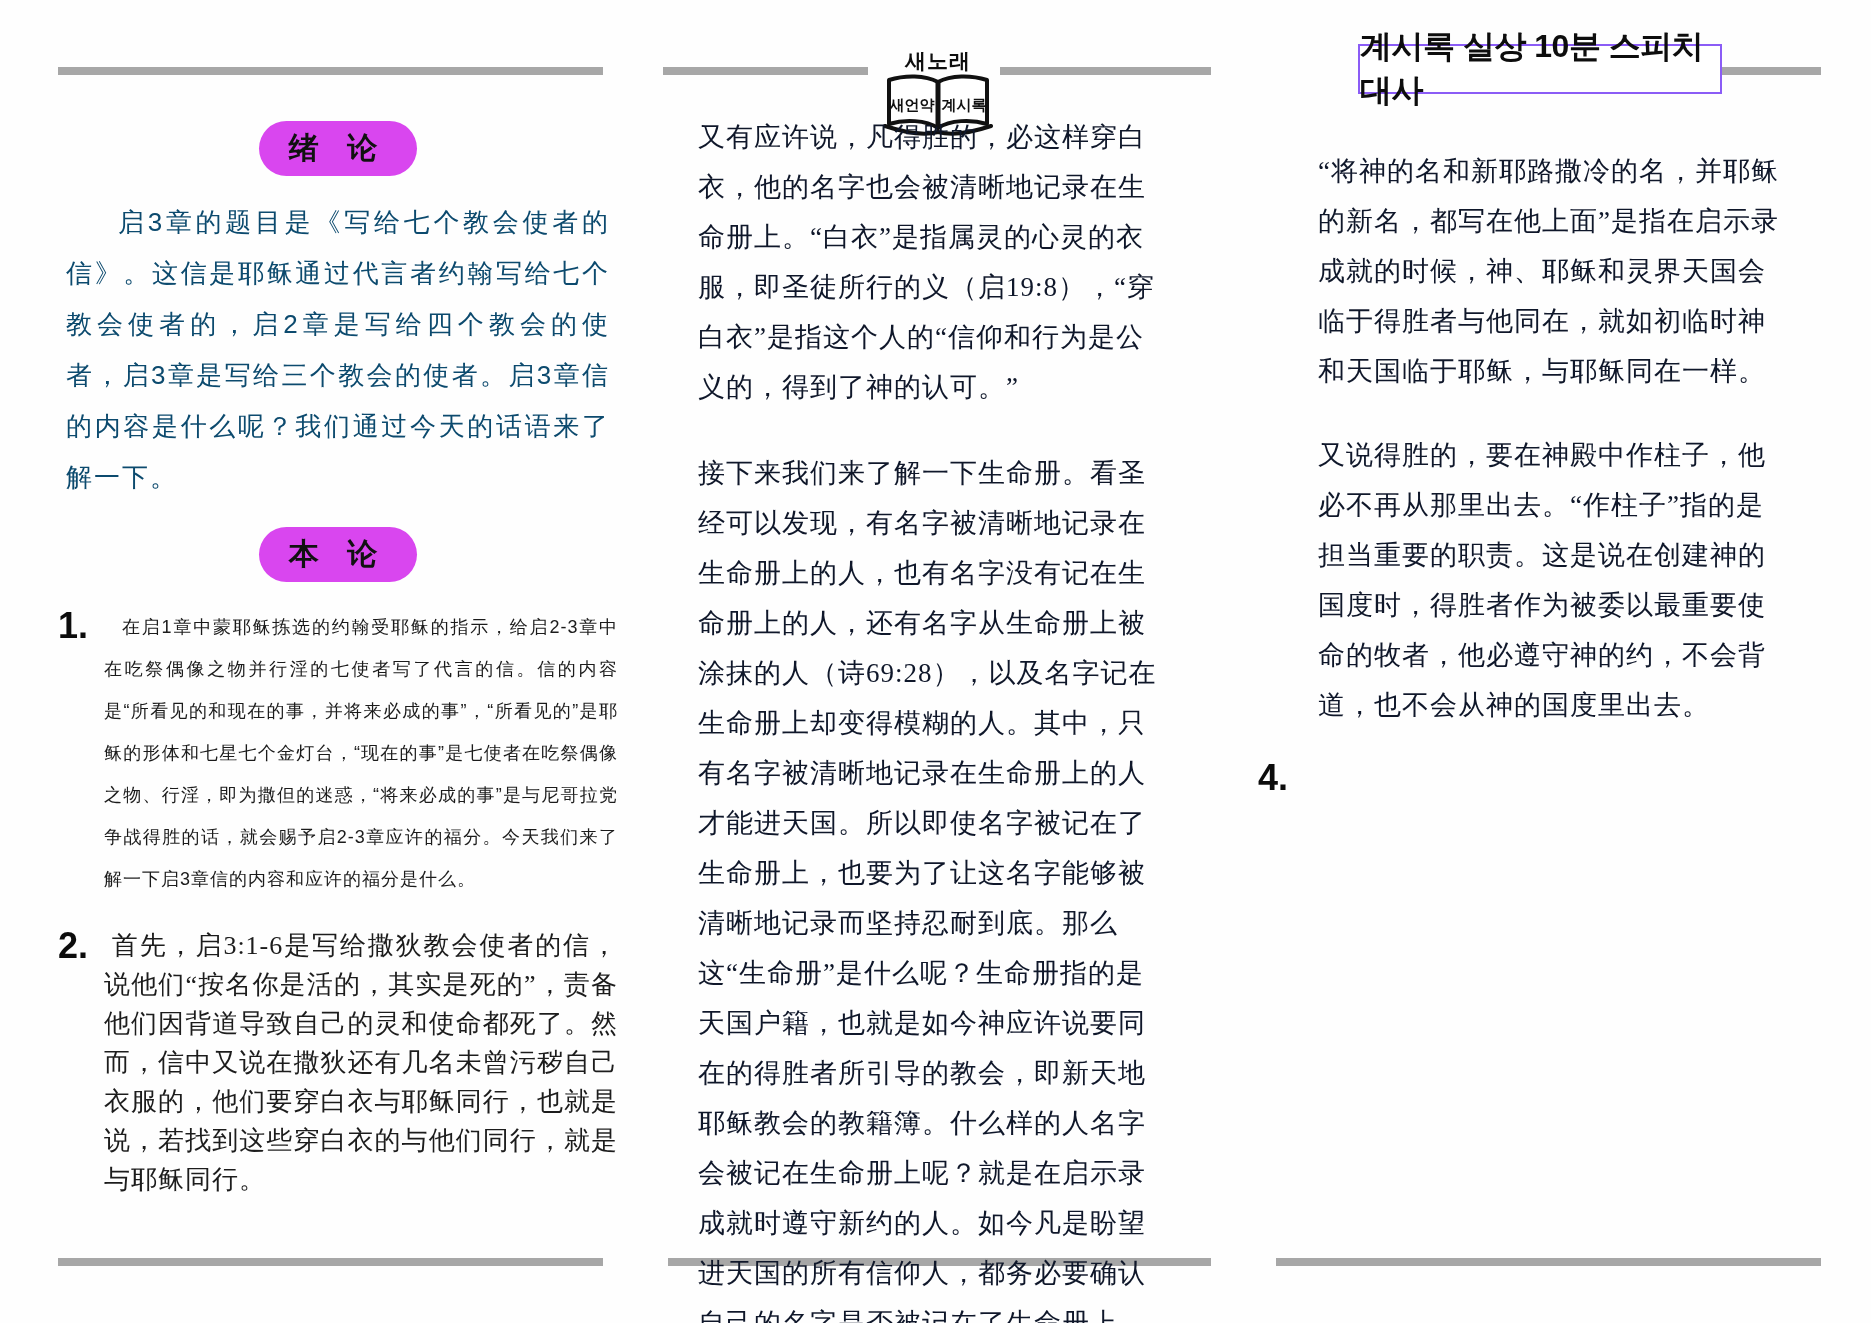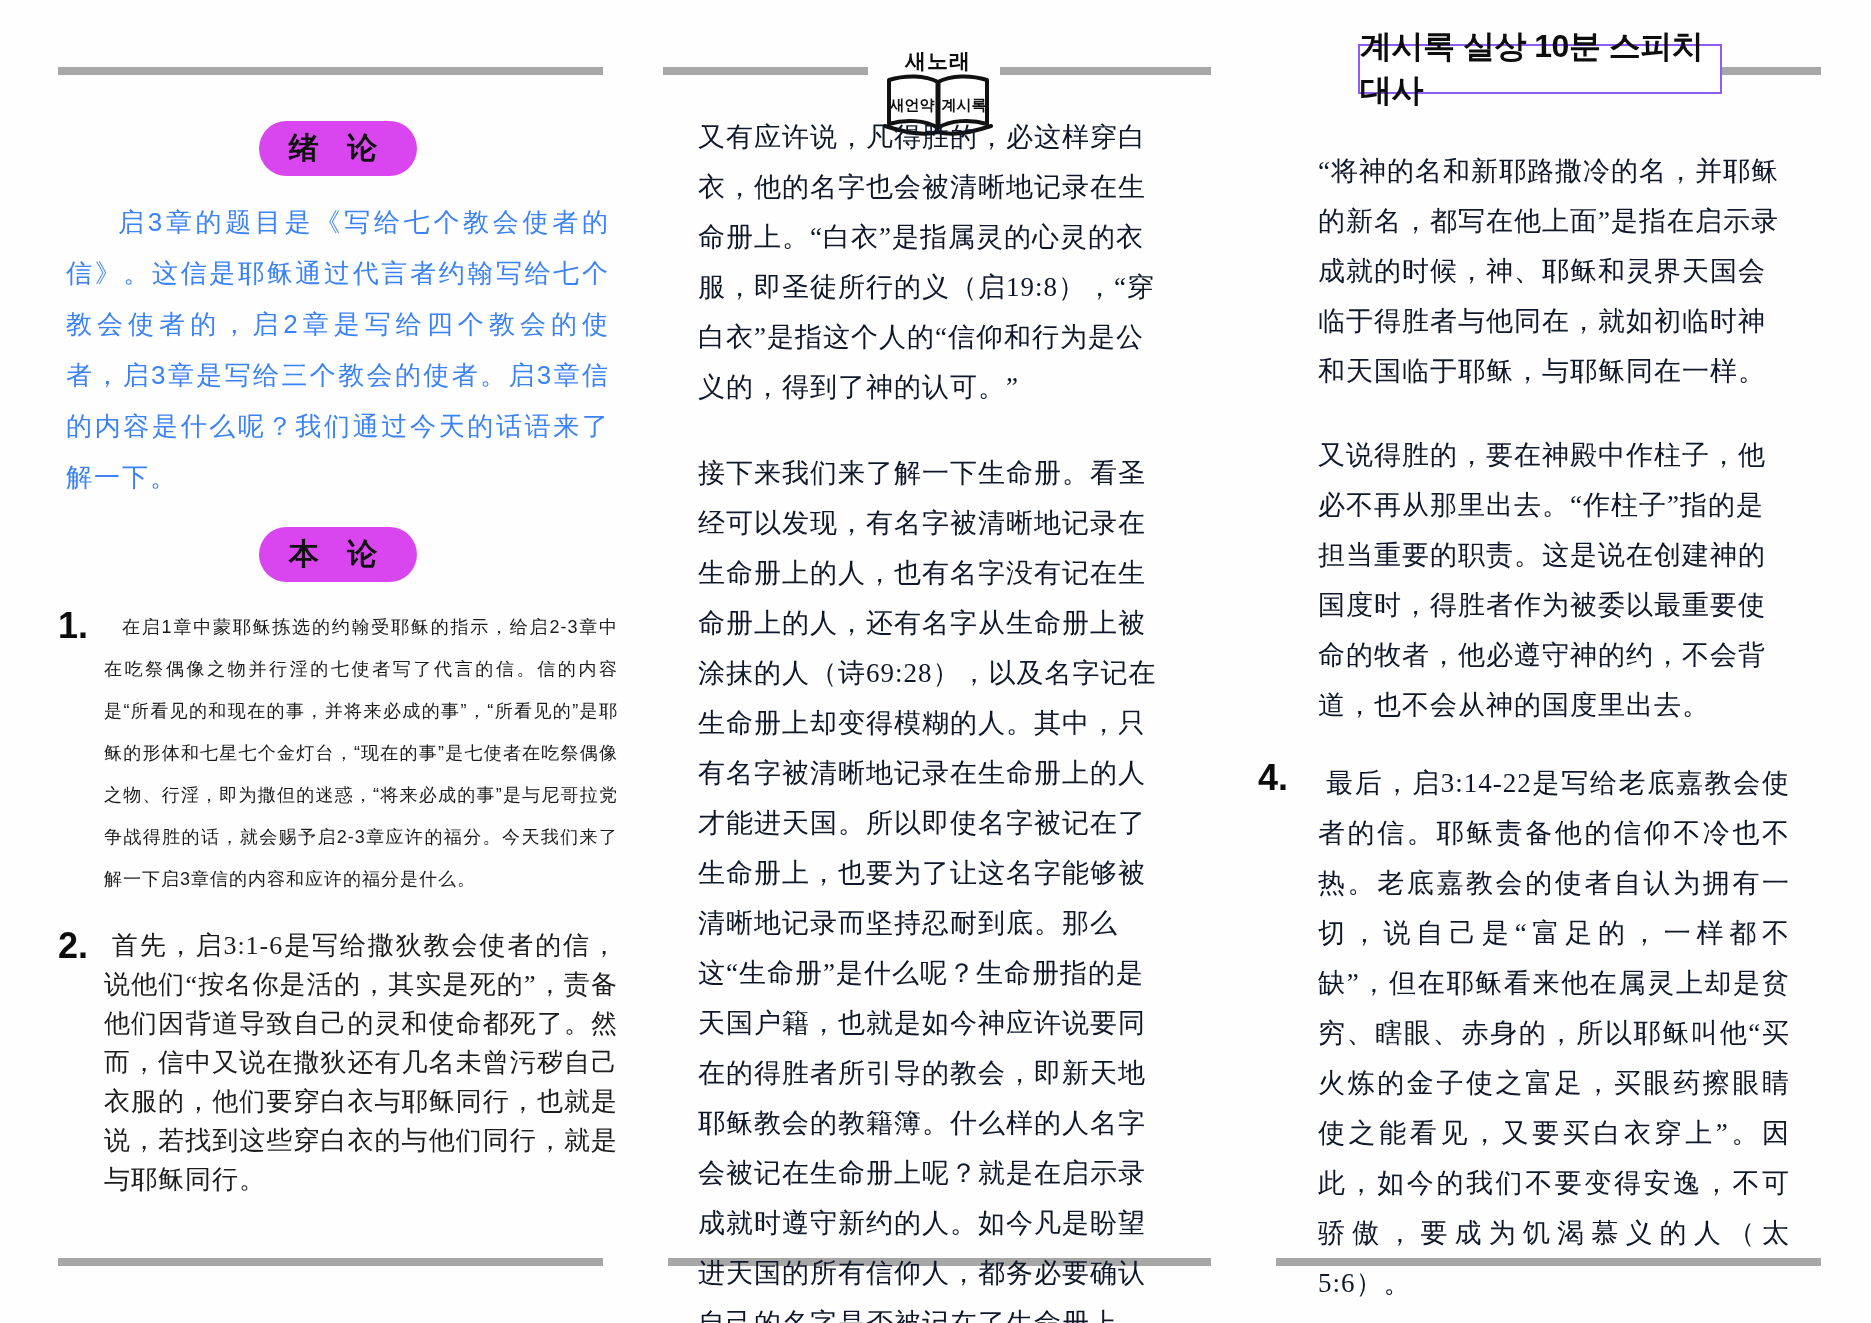--- a/index.html
+++ b/index.html
@@ -14,21 +14,21 @@
 
   
   .badge-wrap{text-align:center;}
   .badge{
     display:inline-block;background:#d946ef;border-radius:28px;
     padding:7px 30px;font-size:30px;font-weight:bold;letter-spacing:10px;
     color:#111;font-family:"Liberation Sans", sans-serif;
   }
   .intro{
     font-size:26px;line-height:51px;letter-spacing:2px;
-    text-indent:2em;text-align:justify;color:#3b82f6;
+    text-indent:2em;text-align:justify;color:#0c4a6e;
   }
   .section{display:flex;align-items:flex-start;}
   .sec-num{
     flex:none;width:46px;font-weight:bold;font-size:36px;line-height:40px;
     color:#0c0c0c;font-family:"Liberation Sans", sans-serif;
   }
   .sec-body{flex:1;text-align:justify;}
   .sans-body{font-size:18px;line-height:42px;letter-spacing:1px;font-family:"Liberation Sans", sans-serif;}
   .serif-body{font-size:27px;line-height:50px;letter-spacing:1px;font-family:"Liberation Serif", serif;color:#0f172a;}
   .serif-tight{font-size:26px;line-height:39px;letter-spacing:1px;font-family:"Liberation Serif", serif;color:#1c1c1c;}
@@ -106,15 +106,14 @@
   </div>
 </div>
 
 <div class="col" style="left:1276px;width:545px;">
   <div style="padding:112px 31px 0 42px;">
     <p class="serif-body" style="margin-top:34px;">“将神的名和新耶路撒冷的名，并耶稣的新名，都写在他上面”是指在启示录成就的时候，神、耶稣和灵界天国会临于得胜者与他同在，就如初临时神和天国临于耶稣，与耶稣同在一样。</p>
     <p class="serif-body" style="margin-top:34px;">又说得胜的，要在神殿中作柱子，他必不再从那里出去。“作柱子”指的是担当重要的职责。这是说在创建神的国度时，得胜者作为被委以最重要使命的牧者，他必遵守神的约，不会背道，也不会从神的国度里出去。</p>
   </div>
   <div class="section" style="margin-top:28px;margin-left:-18px;padding-right:31px;">
     <div class="sec-num" style="width:60px;">4.</div>
-    <p class="sec-body serif-body indent03">最后，启3:14-22是写给老底嘉教会使者的信。耶稣责备他的信仰不冷也不热。老底嘉教会的使者自认为拥有一切，说自己是“富足的，一样都不缺”，但在耶稣看来他在属灵上却是贫穷、瞎眼、赤身的，所以耶稣叫他“买火炼的金子使之富足，买眼药擦眼睛使之能看见，又要买白衣穿上”。因此，如今的我们不要变得安逸，不可骄傲，要成为饥渴慕义的人（太5:6）。</p>
   </div>
 </div>
 
 </body></html>

